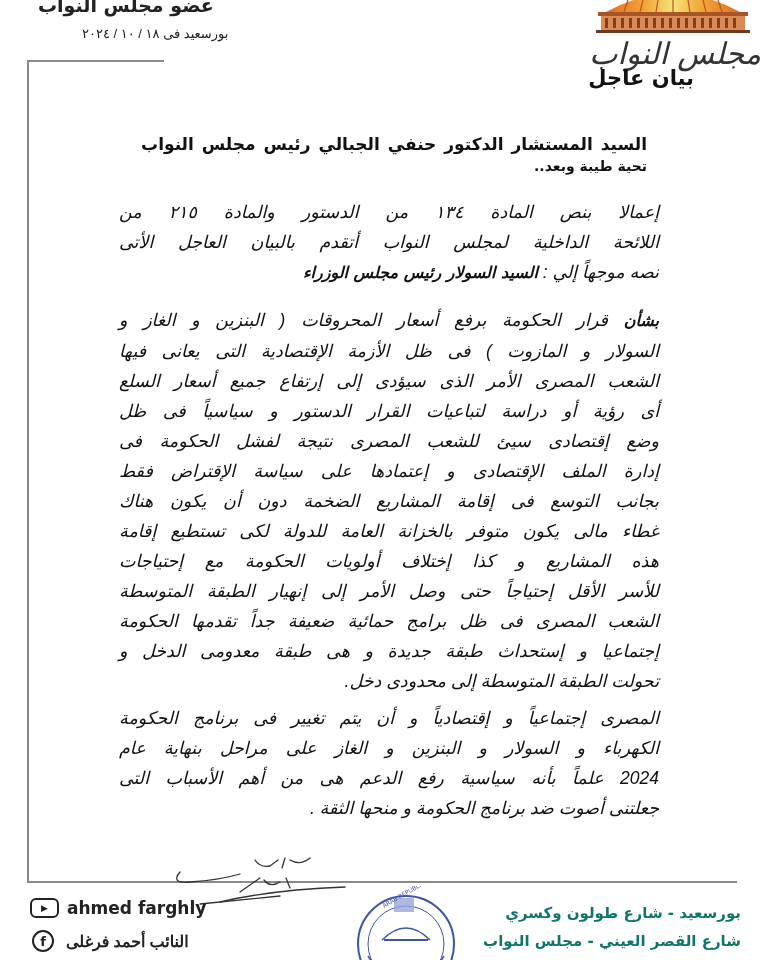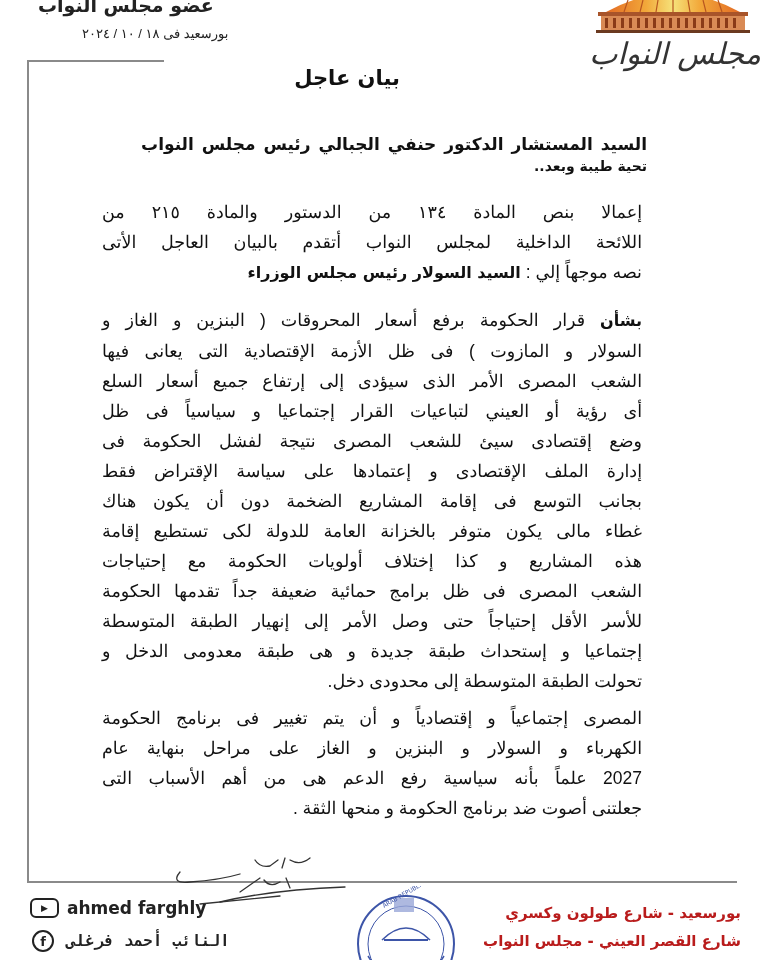--- a/index.html
+++ b/index.html
@@ -25,39 +25,40 @@
       position: absolute; left: 596px; top: 36px; width: 165px;
       font-family: "DejaVu Serif", serif; font-size: 30px; color: #333;
       text-align: center; direction: rtl; white-space: nowrap; font-style: italic;
     }
     
     .frame-left { position: absolute; left: 27px; top: 60px; width: 2px; height: 822px; background: #8a8a8a; }
     .frame-top { position: absolute; left: 27px; top: 60px; width: 137px; height: 2px; background: #8a8a8a; }
     .frame-bottom { position: absolute; left: 27px; top: 881px; width: 710px; height: 2px; background: #8a8a8a; }
 
     .heading {
-      position: absolute; left: 0; width: 694px; top: 66px; text-align: center;
+      position: absolute; left: 0; width: 694px; top: 66px; 
       font-family: "DejaVu Sans", sans-serif; font-weight: bold; font-size: 21px;
       direction: rtl;
     }
     .addressee {
       position: absolute; right: 122px; top: 114px;
       font-family: "DejaVu Sans", sans-serif; font-weight: bold; font-size: 17px;
       direction: rtl; white-space: nowrap; word-spacing: 2px; margin-top: 20px;
     }
     .greeting {
       position: absolute; right: 122px; top: 158px;
       font-family: "DejaVu Sans", sans-serif; font-weight: bold; font-size: 14px;
       direction: rtl; white-space: nowrap;
     }
     .para {
-      position: absolute; left: 102px; width: 540px;
+      position: absolute; left: 119px; width: 540px;
       font-family: "Liberation Sans", sans-serif; font-size: 17.5px;
       direction: rtl; text-align: justify; text-align-last: justify;
       line-height: 30px;
+      font-style: italic;
     }
     .para .line { display: block; white-space: nowrap; text-align-last: justify; text-align: justify; }
     .para .line.last { text-align-last: right; }
     .p1 { top: 197px; }
     .p2 { top: 305px; }
     .p3 { top: 703px; }
     .bold { font-weight: bold; font-family: "DejaVu Sans", sans-serif; font-size: 16px; }
 
     
     .signature {
@@ -70,25 +71,25 @@
       display: flex; align-items: center; justify-content: center; font-size: 9px; color: #222;
       margin-right: 8px;
     }
     .yt-name { font-family: "DejaVu Sans", sans-serif; font-weight: bold; font-size: 17px; color: #222; }
     .fb-row { position: absolute; left: 32px; top: 930px; display: flex; align-items: center; direction: ltr; }
     .fb-icon {
       width: 18px; height: 18px; border: 2px solid #222; border-radius: 50%;
       display: flex; align-items: center; justify-content: center; font-weight: bold;
       font-size: 13px; color: #222; margin-right: 12px; font-family: "DejaVu Sans", sans-serif;
     }
-    .fb-name { font-family: Liberation Mono, monospace; font-weight: bold; font-size: 16px; color: #222; direction: rtl; text-align: center; }
+    .fb-name { font-family: Liberation Serif, serif; font-weight: bold; font-size: 16px; color: #222; direction: rtl; text-align: center; }
     .seal { position: absolute; left: 354px; top: 886px; width: 104px; height: 90px; }
     .address1, .address2 {
       position: absolute; right: 28px; font-family: "DejaVu Sans", sans-serif; font-weight: bold;
-      font-size: 15px; color: #b91c1c; direction: rtl; white-space: nowrap;
+      font-size: 15px; color: #0f766e; direction: rtl; white-space: nowrap;
     }
     .address1 { top: 904px; }
     .address2 { top: 932px; }
   </style>
 </head>
 <body>
 
 <div class="member-title">عضو مجلس النواب</div>
 <div class="date-line">بورسعيد فى ١٨ / ١٠ / ٢٠٢٤</div>
 
@@ -148,36 +149,36 @@
 <div class="para p1">
   <span class="line">إعمالا بنص المادة ١٣٤ من الدستور والمادة ٢١٥ من</span>
   <span class="line">اللائحة الداخلية لمجلس النواب أتقدم بالبيان العاجل الأتى</span>
   <span class="line last"><span>نصه موجهاً إلي :</span> <span class="bold">السيد السولار رئيس مجلس الوزراء</span></span>
 </div>
 
 <div class="para p2">
   <span class="line"><span class="bold">بشأن</span> <span>قرار الحكومة برفع أسعار المحروقات ( البنزين و الغاز و</span></span>
   <span class="line">السولار و المازوت ) فى ظل الأزمة الإقتصادية التى يعانى فيها</span>
   <span class="line">الشعب المصرى الأمر الذى سيؤدى إلى إرتفاع جميع أسعار السلع</span>
-  <span class="line">أى رؤية أو العيني لتباعيات القرار إجتماعيا و سياسياً فى ظل</span>
+  <span class="line">أى رؤية أو دراسة لتباعيات القرار الدستور و سياسياً فى ظل</span>
   <span class="line">وضع إقتصادى سيئ للشعب المصرى نتيجة لفشل الحكومة فى</span>
   <span class="line">إدارة الملف الإقتصادى و إعتمادها على سياسة الإقتراض فقط</span>
   <span class="line">بجانب التوسع فى إقامة المشاريع الضخمة دون أن يكون هناك</span>
   <span class="line">غطاء مالى يكون متوفر بالخزانة العامة للدولة لكى تستطيع إقامة</span>
   <span class="line">هذه المشاريع و كذا إختلاف أولويات الحكومة مع إحتياجات</span>
+  <span class="line">للأسر الأقل إحتياجاً حتى وصل الأمر إلى إنهيار الطبقة المتوسطة</span>
   <span class="line">الشعب المصرى فى ظل برامج حمائية ضعيفة جداً تقدمها الحكومة</span>
-  <span class="line">للأسر الأقل إحتياجاً حتى وصل الأمر إلى إنهيار الطبقة المتوسطة</span>
   <span class="line">إجتماعيا و إستحداث طبقة جديدة و هى طبقة معدومى الدخل و</span>
   <span class="line last">تحولت الطبقة المتوسطة إلى محدودى دخل.</span>
 </div>
 
 <div class="para p3">
   <span class="line">المصرى إجتماعياً و إقتصادياً و أن يتم تغيير فى برنامج الحكومة</span>
   <span class="line">الكهرباء و السولار و البنزين و الغاز على مراحل بنهاية عام</span>
-  <span class="line">2027 علماً بأنه سياسية رفع الدعم هى من أهم الأسباب التى</span>
+  <span class="line">2024 علماً بأنه سياسية رفع الدعم هى من أهم الأسباب التى</span>
   <span class="line last">جعلتنى أصوت ضد برنامج الحكومة و منحها الثقة .</span>
 </div>
 
 <svg class="signature" viewBox="0 0 190 60">
   <g fill="none" stroke="#333" stroke-width="1.3" stroke-linecap="round">
     <path d="M20 20 Q10 32 30 30 Q60 28 80 22"></path>
     <path d="M95 8 Q100 16 110 14 L118 8 M125 6 L122 16 M130 8 Q140 14 150 6"></path>
     <path d="M80 40 L100 26 M104 28 Q110 36 120 30 M126 26 L130 36"></path>
     <path d="M60 50 Q110 38 185 35"></path>
     <path d="M40 52 L120 44"></path>

